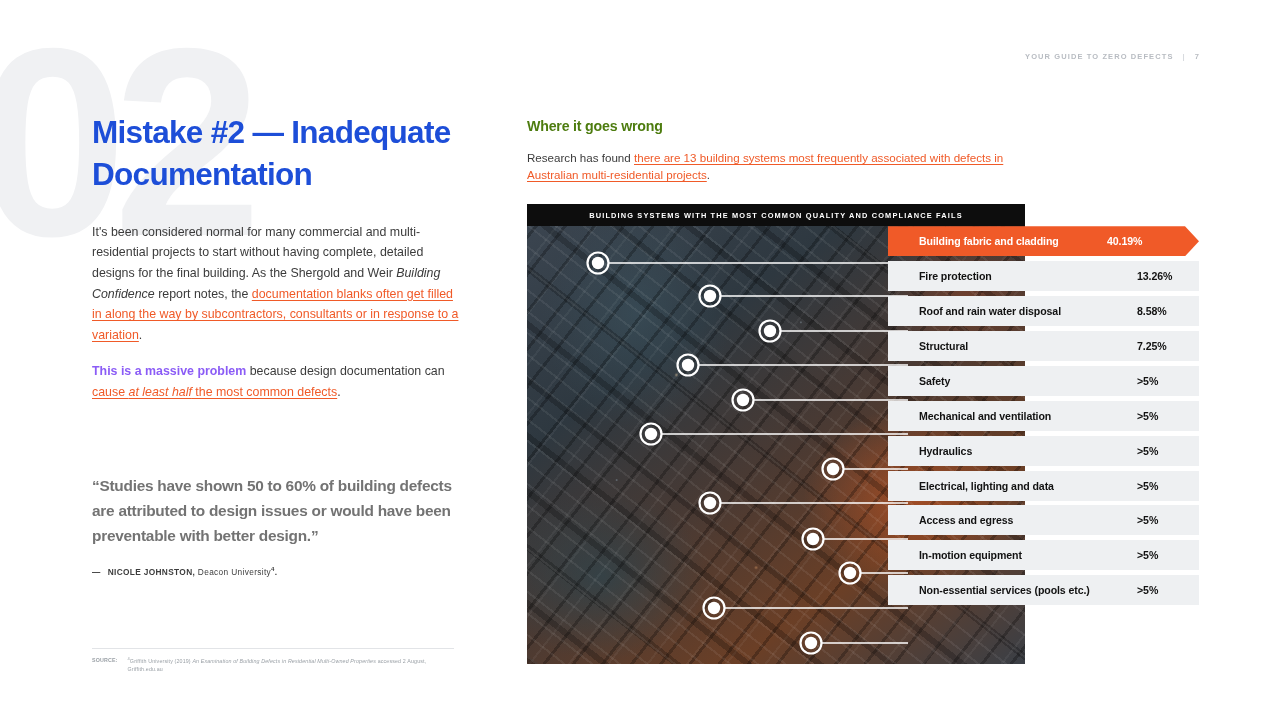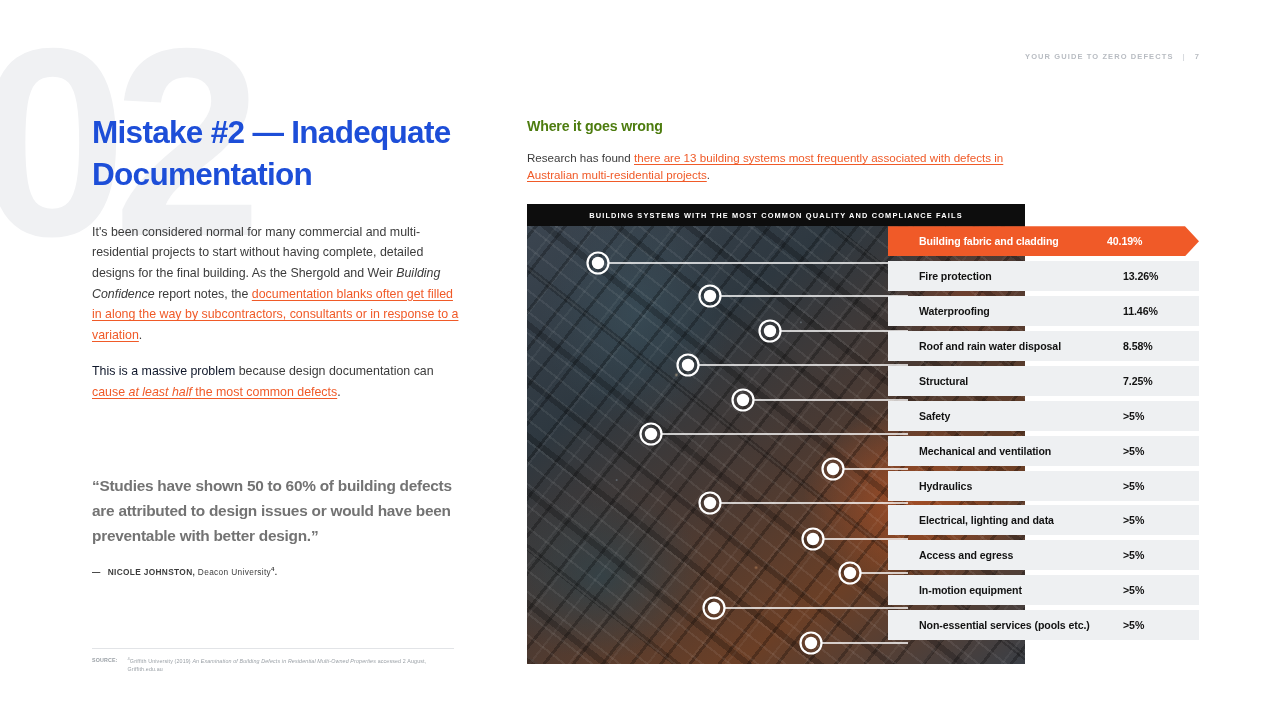--- a/index.html
+++ b/index.html
@@ -76,21 +76,21 @@
   .body-copy {
     font-size: 12.4px;
     line-height: 1.66;
     color: #3b3b3b;
     font-weight: 400;
   }
   .body-copy p { margin-bottom: 16px; }
   .body-copy p:last-child { margin-bottom: 0; }
 
   .body-copy em { font-style: italic; }
-  .body-copy strong { font-weight: 400; color: #0f172a; }
+  .body-copy strong { font-weight: 700; color: #8b5cf6; }
 
   a.orange-link {
     color: #f05a28;
     text-decoration: underline;
     text-underline-offset: 2px;
     text-decoration-thickness: 1px;
   }
   a.orange-link em { font-style: italic; }
 
   
@@ -260,21 +260,20 @@
   }
 
   .row {
     position: relative;
     height: 30px;
     margin-bottom: 4.9px;
     display: flex;
     align-items: center;
     background: #eef0f2;
     padding-left: 31px;
-    padding-right: 14px;
   }
   .row:last-child { margin-bottom: 0; }
 
   .row-label {
     font-size: 10.6px;
     font-weight: 700;
     color: #121212;
     letter-spacing: -0.1px;
     white-space: nowrap;
     flex: 1 1 auto;
@@ -400,24 +399,20 @@
       <div class="rows" id="rows-container">
           <div class="row highlight">
             <span class="row-label">Building fabric and cladding</span>
             <span class="row-value">40.19%</span>
           </div>
           <div class="row">
             <span class="row-label">Fire protection</span>
             <span class="row-value">13.26%</span>
           </div>
           <div class="row">
-            <span class="row-label">Waterproofing</span>
-            <span class="row-value">11.46%</span>
-          </div>
-          <div class="row">
             <span class="row-label">Roof and rain water disposal</span>
             <span class="row-value">8.58%</span>
           </div>
           <div class="row">
             <span class="row-label">Structural</span>
             <span class="row-value">7.25%</span>
           </div>
           <div class="row">
             <span class="row-label">Safety</span>
             <span class="row-value">&gt;5%</span>

